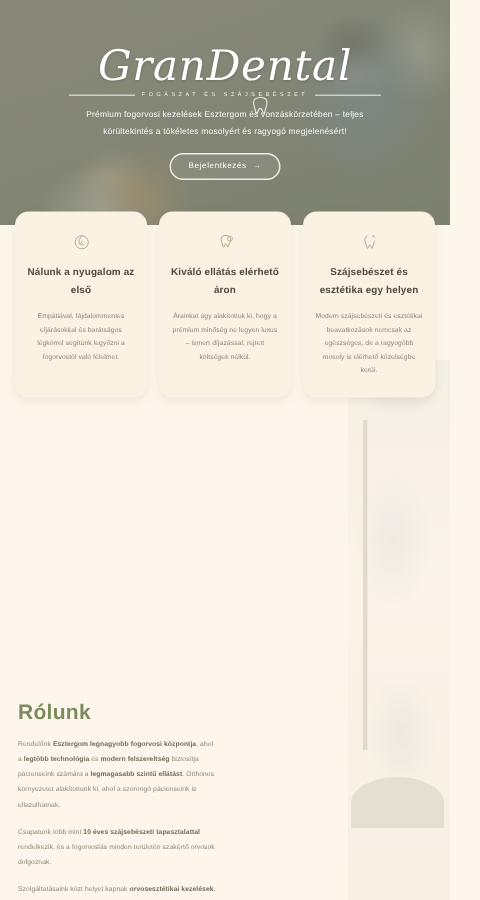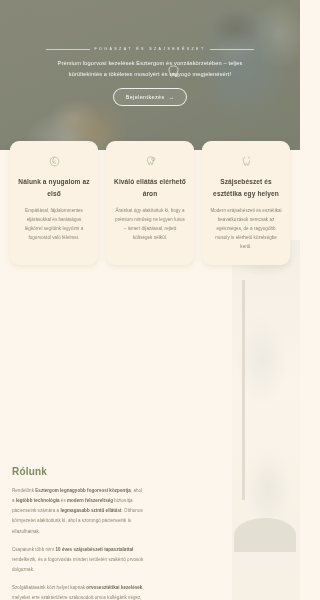--- a/index.html
+++ b/index.html
@@ -224,21 +224,21 @@
   .about {
     position: absolute;
     top: 466px;
     left: 0;
     width: 300px;
     padding: 0 12px;
     z-index: 4;
   }
 
   .about-title {
-    font-size: 10px;
+    font-size: 14px;
     font-weight: bold;
     color: #7d8a5d;
     letter-spacing: 0.2px;
     margin-bottom: 9px;
   }
 
   .about-p {
     font-size: 4.5px;
     line-height: 2.25;
     color: #8d8672;
@@ -251,20 +251,21 @@
 </head>
 <body>
 
 <div class="page">
 
   <section class="hero">
     <div class="hero-photo"></div>
     <div class="hero-veil"></div>
 
     <div class="hero-inner">
+      <div class="logo-script">GranDental</div>
 
       <div class="logo-rule">
         <span class="bar"></span>
         <span class="logo-sub">FOGÁSZAT ÉS SZÁJSEBÉSZET</span>
         <span class="bar"></span>
       </div>
 
       <span class="tooth-mark">
         <svg width="11" height="13" viewBox="0 0 11 13">
           <path d="M5.5 1C3.4 1 1 1.8 1 4.2c0 2.6 1 3.6 1.4 6 .3 1.6 1.1 1.8 1.5.3.3-1.2.5-2.3 1.6-2.3s1.3 1.1 1.6 2.3c.4 1.5 1.2 1.3 1.5-.3.4-2.4 1.4-3.4 1.4-6C10 1.8 7.6 1 5.5 1z" fill="none" stroke="rgba(255,255,255,0.85)" stroke-width="0.8"></path>

